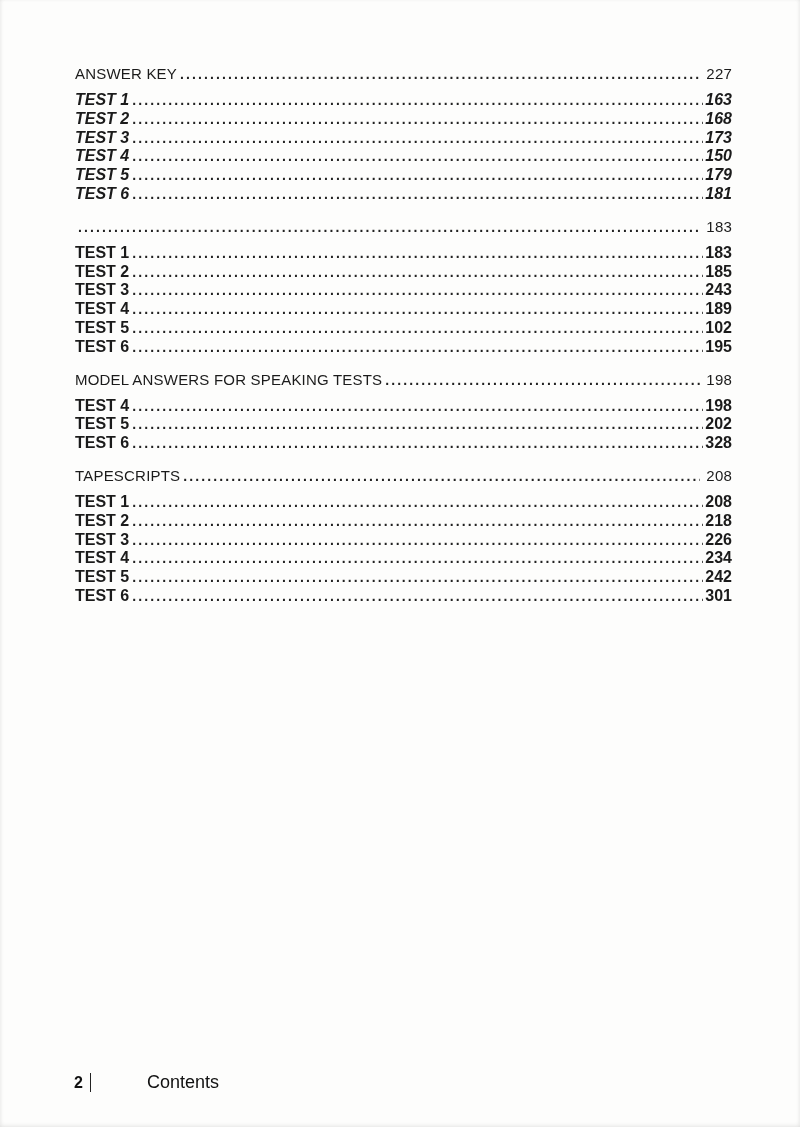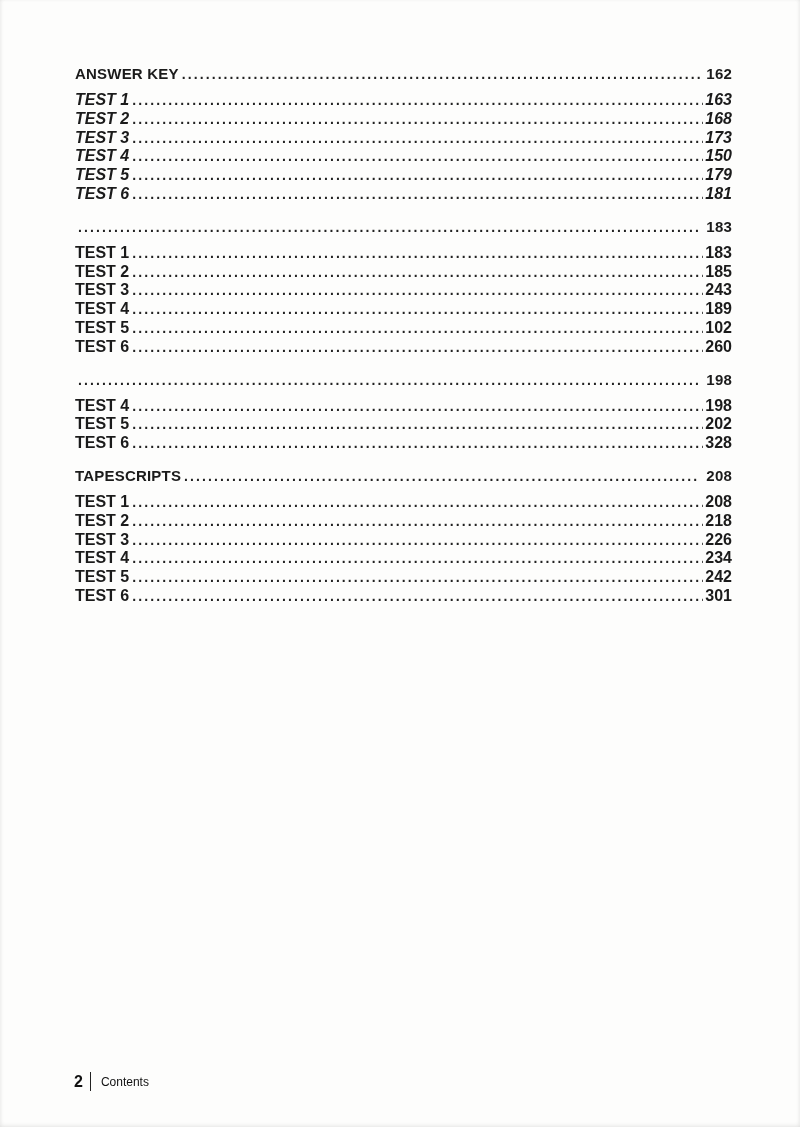--- a/index.html
+++ b/index.html
@@ -28,21 +28,21 @@
     top:64px;
   }
   .section{margin-bottom:13px;}
   .toc-line{
     display:flex;
     align-items:baseline;
     white-space:nowrap;
   }
   .toc-line.heading{
     font-size:15px;
-    font-weight:700;
+    font-weight:400;
     line-height:20px;
     letter-spacing:0.2px;
     margin-bottom:7px;
   }
   .toc-line.entry{
     font-size:16px;
     font-weight:700;
     line-height:18.8px;
   }
   .section.italic .entry{font-style:italic;}
@@ -75,35 +75,36 @@
     font-size:16px;
     font-weight:700;
   }
   .footer .bar{
     width:1px;
     height:19px;
     background:#222;
     margin:0 10px 0 7px;
   }
   .footer .footer-label{
-    font-size:12px;
+    font-size:18px;
     font-weight:400;
+    margin-left:46px;
   }
 </style>
 </head>
 <body>
 
 <div class="page">
 
   <main class="toc" id="toc-root">
   <section class="section italic">
     <div class="toc-line heading">
       <span class="label">ANSWER KEY</span>
       <span class="leader"></span>
-      <span class="pg">162</span>
+      <span class="pg">227</span>
     </div>
     <div class="entries">
   <div class="toc-line entry">
     <span class="label">TEST 1</span>
     <span class="leader"></span>
     <span class="pg">163</span>
   </div>
 
   <div class="toc-line entry">
     <span class="label">TEST 2</span>
@@ -169,27 +170,28 @@
 
   <div class="toc-line entry">
     <span class="label">TEST 5</span>
     <span class="leader"></span>
     <span class="pg">102</span>
   </div>
 
   <div class="toc-line entry">
     <span class="label">TEST 6</span>
     <span class="leader"></span>
-    <span class="pg">260</span>
+    <span class="pg">195</span>
   </div>
 </div>
   </section>
 
   <section class="section">
     <div class="toc-line heading">
+      <span class="label">MODEL ANSWERS FOR SPEAKING TESTS</span>
       <span class="leader"></span>
       <span class="pg">198</span>
     </div>
     <div class="entries">
   <div class="toc-line entry">
     <span class="label">TEST 4</span>
     <span class="leader"></span>
     <span class="pg">198</span>
   </div>
 

